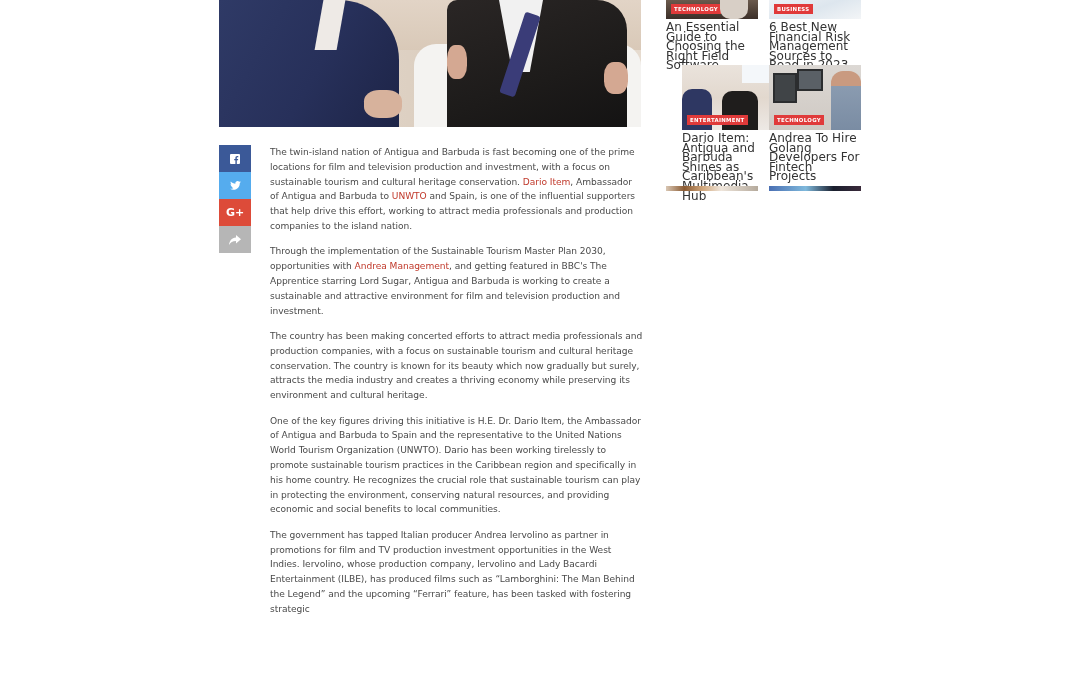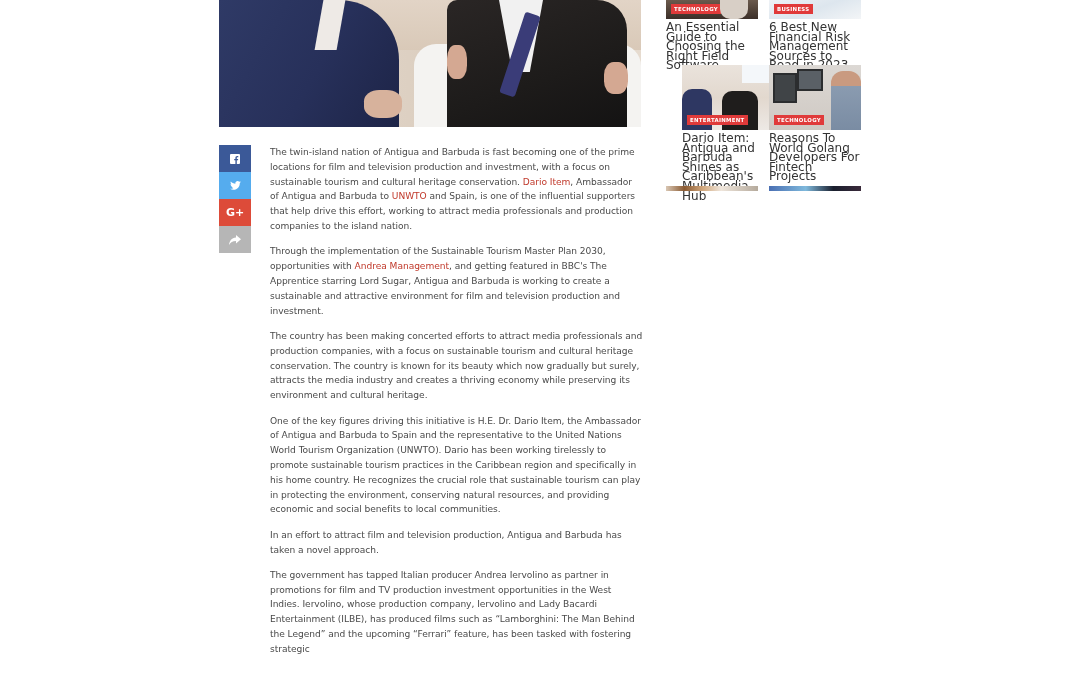--- a/index.html
+++ b/index.html
@@ -114,21 +114,20 @@
   </div>
 </div>
 
 <div class="article">
   <p><span>The twin-island nation of Antigua and Barbuda is fast becoming one of the prime locations for film and television production and investment, with a focus on sustainable tourism and cultural heritage conservation. </span><a href="#">Dario Item</a><span>, Ambassador of Antigua and Barbuda to </span><a href="#">UNWTO</a><span> and Spain, is one of the influential supporters that help drive this effort, working to attract media professionals and production companies to the island nation.</span></p>
 
   <p><span>Through the implementation of the Sustainable Tourism Master Plan 2030, opportunities with </span><a href="#">Andrea Management</a><span>, and getting featured in BBC's The Apprentice starring Lord Sugar, Antigua and Barbuda is working to create a sustainable and attractive environment for film and television production and investment.</span></p>
 
   <p>The country has been making concerted efforts to attract media professionals and production companies, with a focus on sustainable tourism and cultural heritage conservation. The country is known for its beauty which now gradually but surely, attracts the media industry and creates a thriving economy while preserving its environment and cultural heritage.</p>
   <p>One of the key figures driving this initiative is H.E. Dr. Dario Item, the Ambassador of Antigua and Barbuda to Spain and the representative to the United Nations World Tourism Organization (UNWTO). Dario has been working tirelessly to promote sustainable tourism practices in the Caribbean region and specifically in his home country. He recognizes the crucial role that sustainable tourism can play in protecting the environment, conserving natural resources, and providing economic and social benefits to local communities.</p>
-  <p>In an effort to attract film and television production, Antigua and Barbuda has taken a novel approach.</p>
 
   <p><span>The government has tapped Italian producer Andrea Iervolino as partner in promotions for film and TV production investment opportunities in the West Indies. Iervolino, whose production company, Iervolino and Lady Bacardi Entertainment (ILBE), has produced films such as “Lamborghini: The Man Behind the Legend” and the upcoming “Ferrari” feature, has been tasked with fostering strategic </span></p>
 </div>
 
 <div class="sidebar">
   <div class="card top" style="left:0; top:0;">
     <div class="thumb th-tech1">
       <span class="badge">Technology</span>
     </div>
     <div class="title">An Essential Guide to Choosing the Right Field Software</div>
@@ -151,18 +150,18 @@
     <div class="title">Dario Item: Antigua and Barbuda Shines as Caribbean's Multimedia Hub</div>
   </div>
 
   <div class="card" style="left:103px; top:65px;">
     <div class="thumb th-tech2">
       <div class="mon1"></div>
       <div class="mon2"></div>
       <div class="person"></div>
       <span class="badge">Technology</span>
     </div>
-    <div class="title">Reasons To World Golang Developers For Fintech Projects</div>
+    <div class="title">Andrea To Hire Golang Developers For Fintech Projects</div>
   </div>
 
   <div class="th-small1"></div>
   <div class="th-small2"></div>
 </div>
 
 </body></html>

